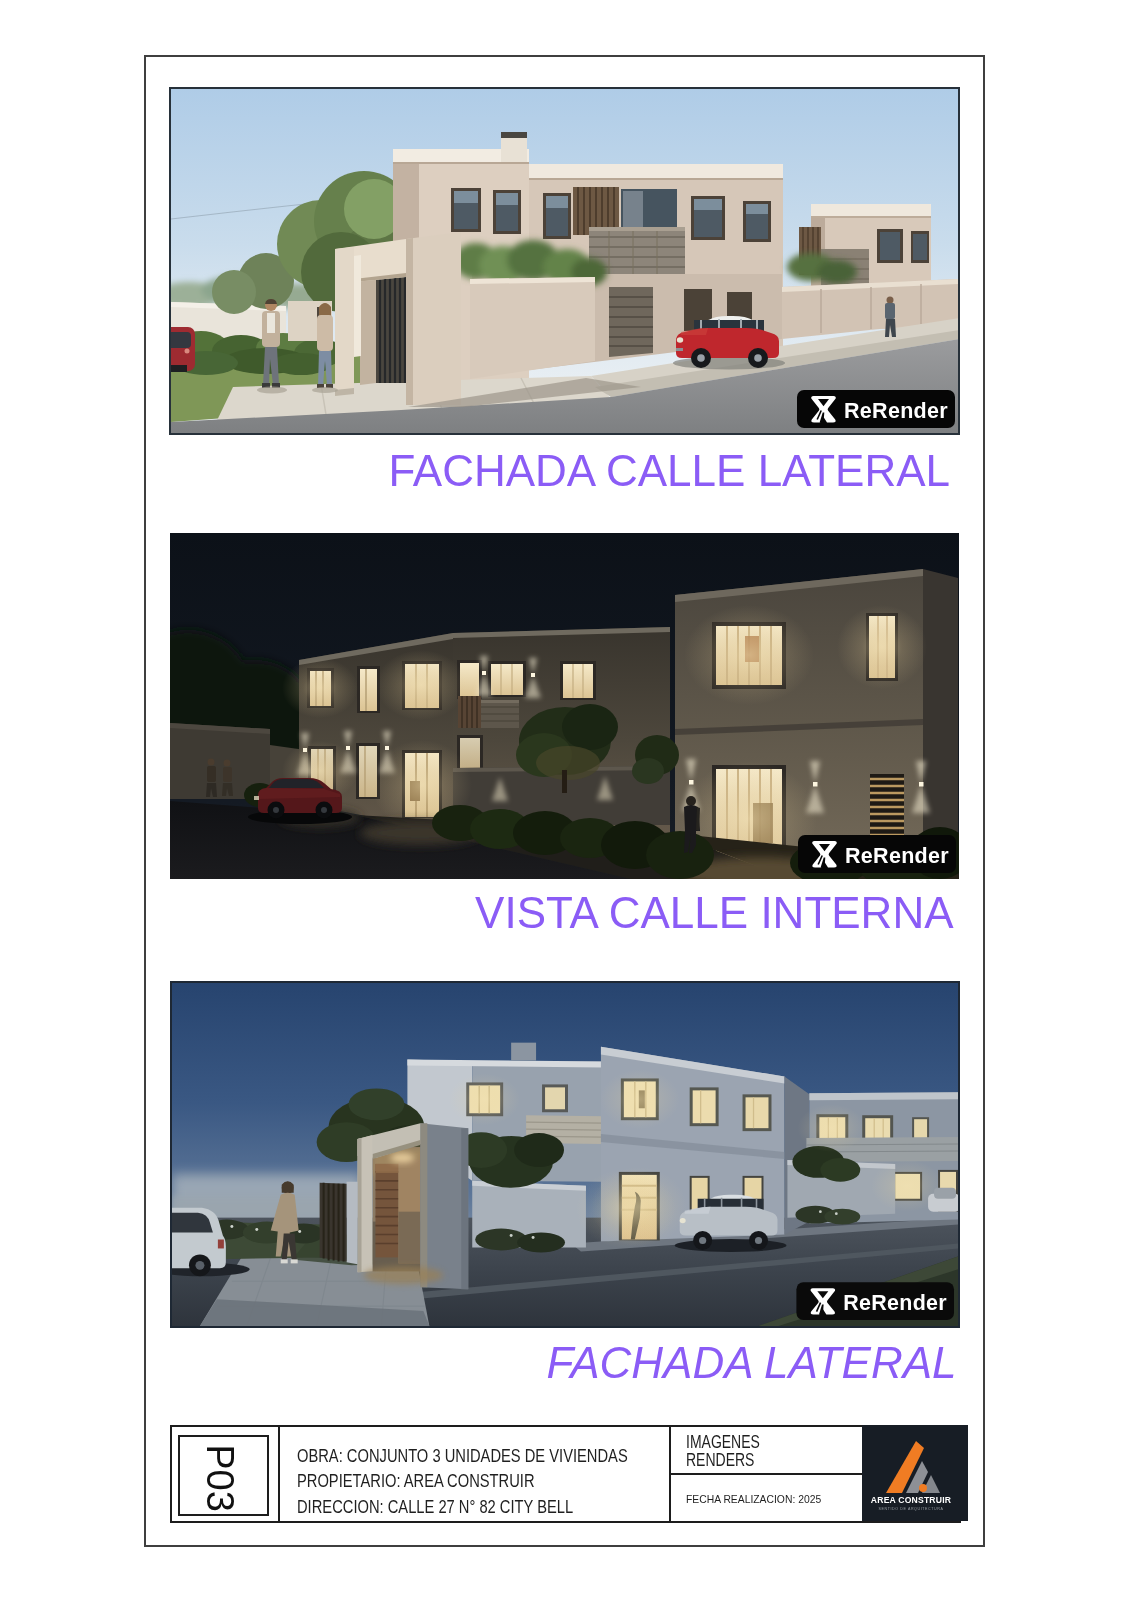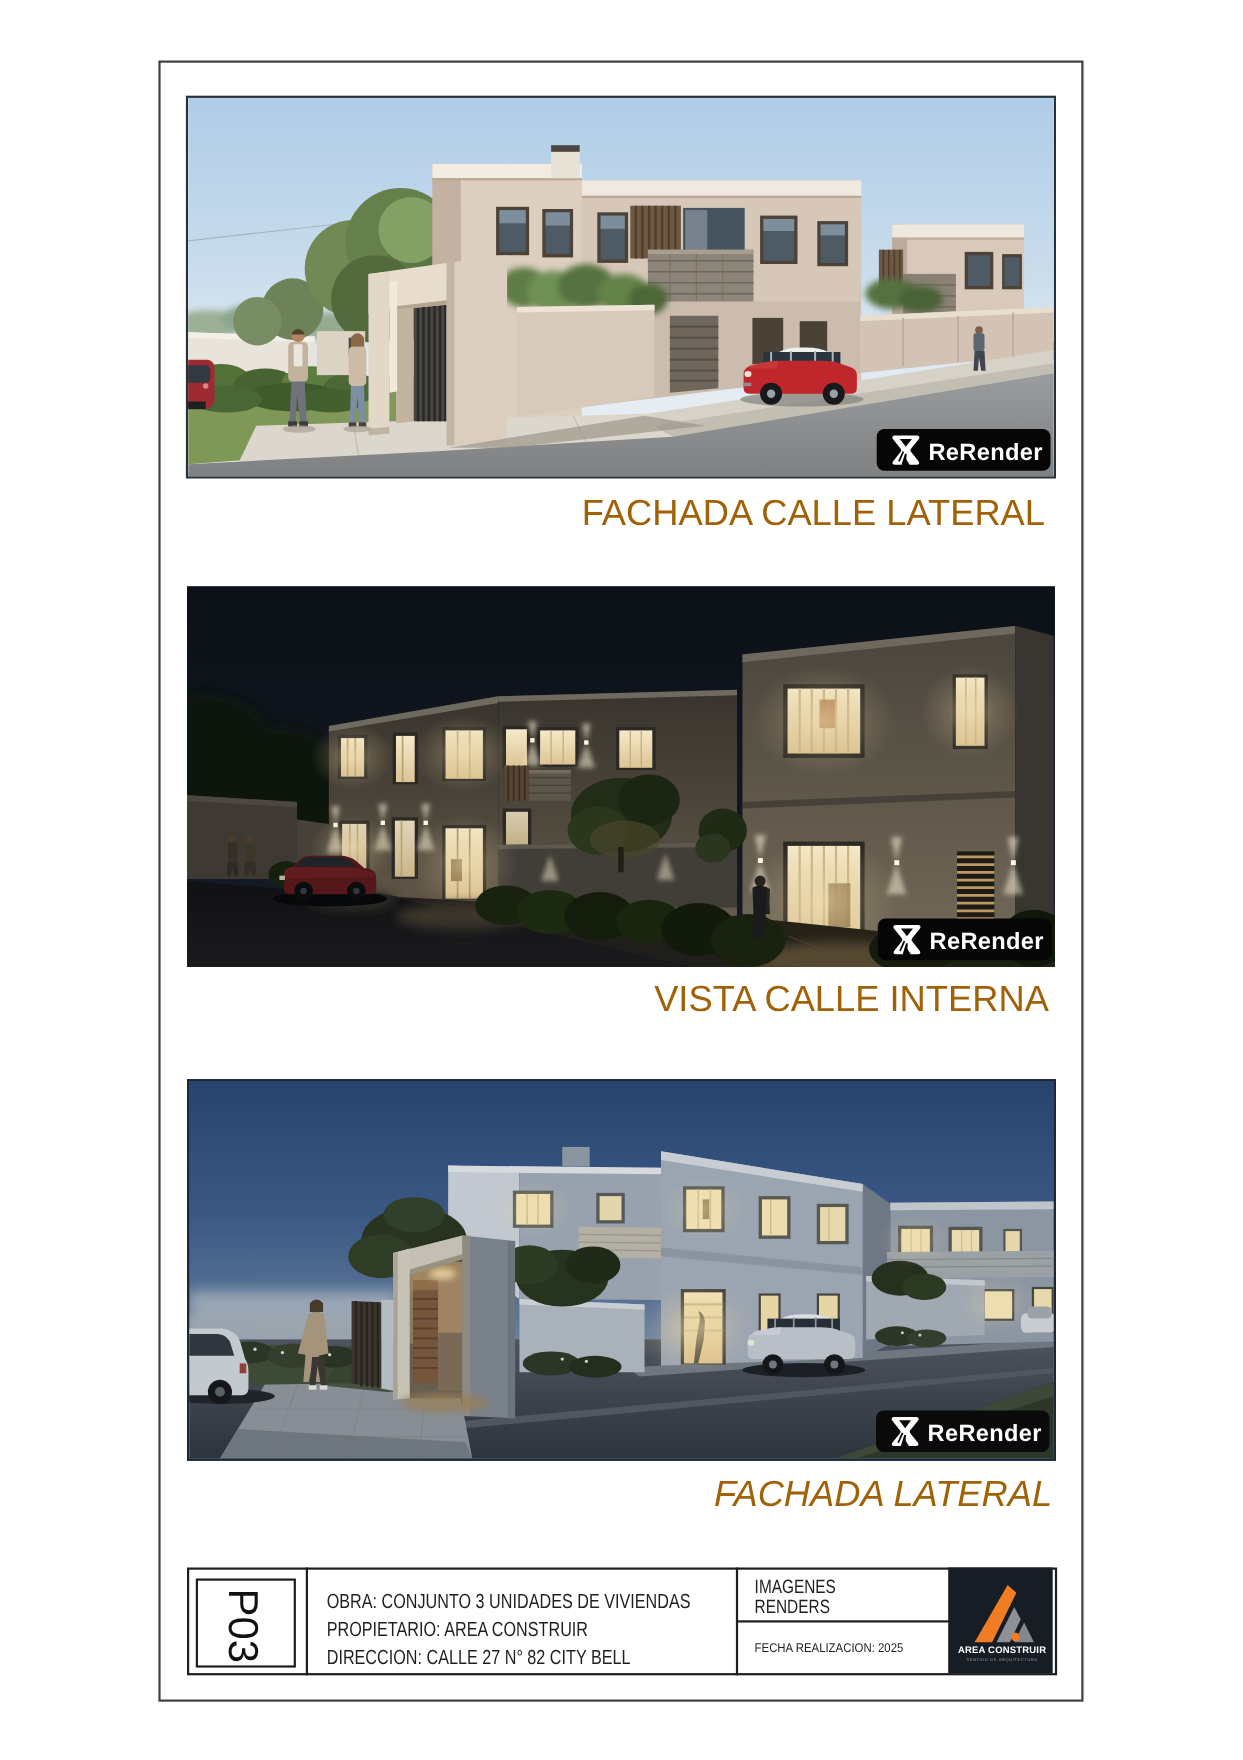--- a/index.html
+++ b/index.html
@@ -1,18 +1,18 @@
 <!DOCTYPE html>
 <html><head>
 <meta charset="utf-8">
 <style>
   html,body{margin:0;padding:0;background:#ffffff;}
   body{width:1130px;height:1600px;position:relative;font-family:"Liberation Sans",sans-serif;overflow:hidden;}
   .abs{position:absolute;}
-  .cap{position:absolute;color:#a16207;font-size:33px;white-space:nowrap;line-height:1;}
+  .cap{position:absolute;color:#8b5cf6;font-size:44px;white-space:nowrap;line-height:1;}
 </style>
 </head>
 <body>
 
 <div class="abs" style="left:144px;top:55px;width:841px;height:1492px;border:2px solid #3f3f3f;box-sizing:border-box;"></div>
 
 <div class="abs" style="left:169px;top:87px;width:791px;height:348px;border:2px solid #27313a;box-sizing:border-box;overflow:hidden;">
 <svg width="787" height="344" viewBox="0 0 787 344">
 <defs>
 <linearGradient id="sky1" x1="0" y1="0" x2="0" y2="1">
@@ -895,21 +895,21 @@
 </div>
 
 <div class="abs" style="left:668.5px;top:1424.5px;width:2px;height:98px;background:#1d1d1d;"></div>
 
 <div class="abs" style="left:685.5px;top:1432.5px;font-size:17.5px;color:#1f1f1f;line-height:18.1px;transform:scaleX(0.8);transform-origin:0 0;">IMAGENES<br>RENDERS</div>
 
 <div class="abs" style="left:668.5px;top:1473px;width:194px;height:2px;background:#1d1d1d;"></div>
 
 <div class="abs" style="left:686px;top:1493.5px;font-size:11.5px;color:#1f1f1f;line-height:1;transform:scaleX(0.9);transform-origin:0 0;white-space:nowrap;">FECHA REALIZACION: 2025</div>
 
-<div class="abs" style="left:862px;top:1425px;width:95px;height:96px;background:#171d25;">
+<div class="abs" style="left:862px;top:1425px;width:106px;height:96px;background:#171d25;">
 <svg width="98" height="96" viewBox="0 0 98 96">
 
   <polygon points="24,68 40,68 62,23 54,16" fill="#f07c23"></polygon>
 
   <polygon points="44,68 56,68 66,47 60,36" fill="#8d9096"></polygon>
 
   <polygon points="60,68 69,50 78,68" fill="#84878d"></polygon>
 
   <circle cx="61" cy="63" r="4" fill="#f07c23"></circle>
 

